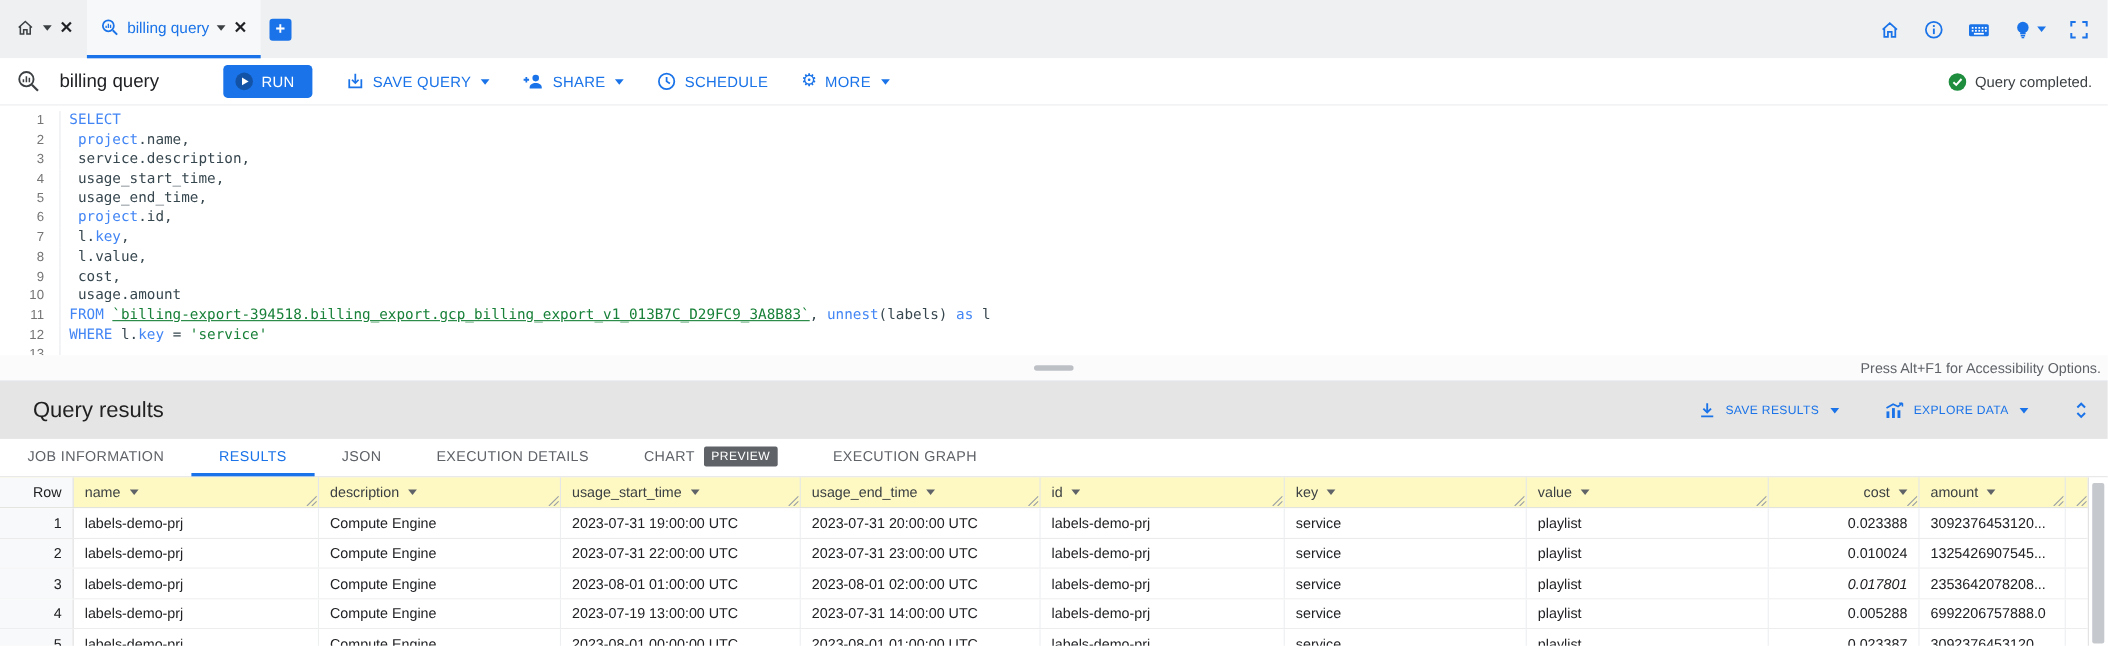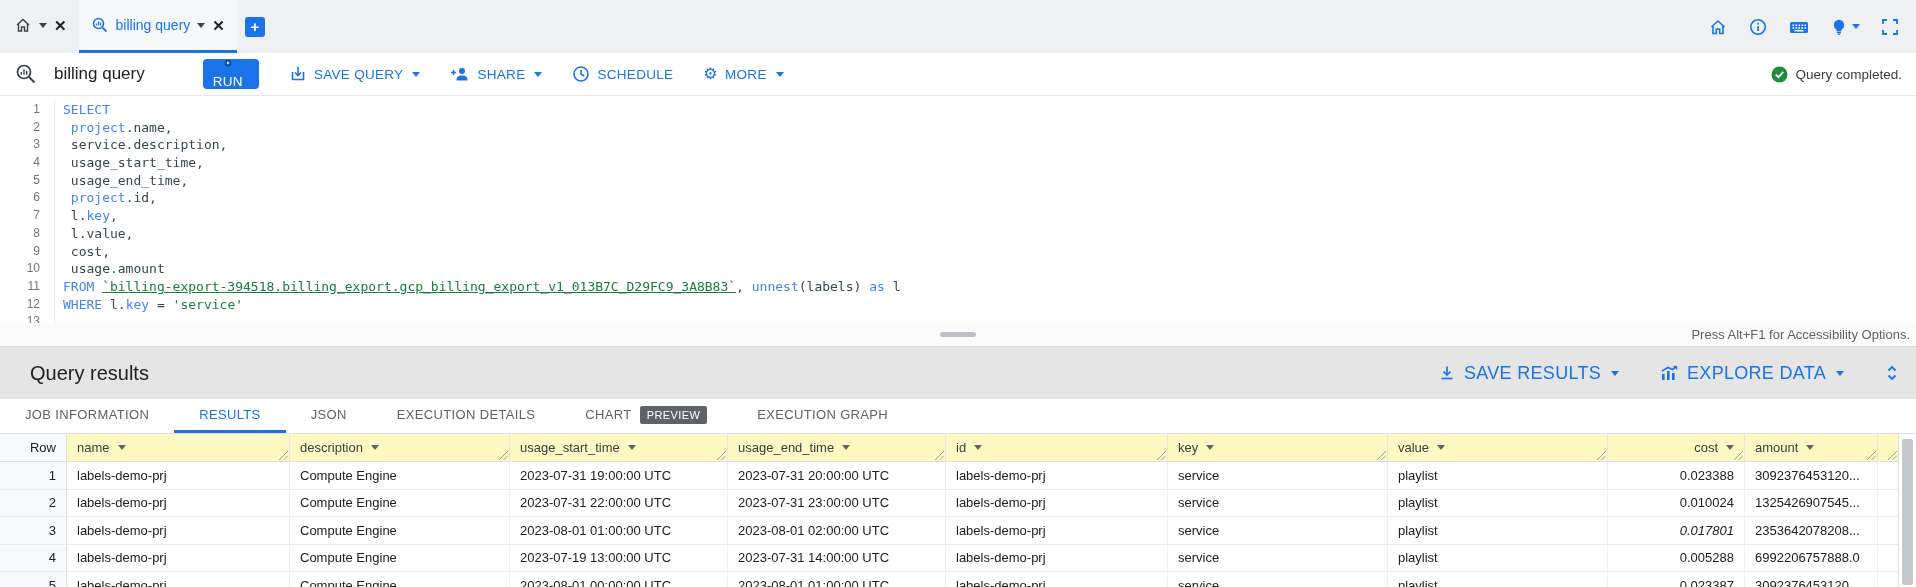--- a/index.html
+++ b/index.html
@@ -16,21 +16,21 @@
   .caret { width:0; height:0; border-left:4px solid transparent; border-right:4px solid transparent; border-top:5px solid #5f6368; display:inline-block; }
   .caret.dark { border-top-color:#3c4043; }
   .xclose { font-size:15px; color:#202124; font-weight:bold; line-height:1; cursor:pointer; }
   .newtab-btn { width:20px; height:20px; background:#1a73e8; color:#fff; border-radius:3px; font-size:15px; line-height:20px; text-align:center; align-self:center; margin-left:8px; font-weight:bold; }
   .tabbar-right { margin-left:auto; display:flex; align-items:center; gap:20px; padding-right:16px; }
   .tabbar-right .ticon { display:flex; align-items:center; gap:4px; }
 
   
   .toolbar { height:43px; border-bottom:1px solid #e6e8ea; display:flex; align-items:center; padding:0 14px; background:#fff; }
   .q-title { font-size:17px; color:#202124; margin-left:16px; }
-  .run-btn { margin-left:58px; background:#1a73e8; color:#fff; border:none; border-radius:4px; height:30px; padding:0 16px 0 10px; font-size:13.5px; font-weight:500; letter-spacing:.3px; display:flex; align-items:center; gap:7px; cursor:pointer;flex-direction:column; }
+  .run-btn { margin-left:58px; background:#1a73e8; color:#fff; border:none; border-radius:4px; height:30px; padding:0 16px 0 10px; font-size:13.5px; font-weight:500; letter-spacing:.3px; display:flex; align-items:center; gap:7px; cursor:pointer; }
   .tb-btn { display:flex; align-items:center; gap:7px; color:#1a73e8; font-size:13.5px; font-weight:500; letter-spacing:.3px; margin-left:30px; background:none; border:none; cursor:pointer; }
   .tb-btn .caret { border-top-color:#1a73e8; margin-left:2px; }
   .gear-glyph { font-size:16px; line-height:1; color:#1a73e8; }
   .status { margin-left:auto; display:flex; align-items:center; gap:7px; font-size:13.5px; color:#3c4043; }
 
   
   .editor { height:227px; overflow:hidden; padding-top:5px; background:#fff; }
   .code-line { display:flex; height:17.7px; line-height:17.7px; font-family:"DejaVu Sans Mono","Liberation Mono",monospace; font-size:13px; }
   .ln { width:54px; padding-right:14px; text-align:right; color:#757575; font-size:12px; font-family:"Liberation Sans",sans-serif; flex:none; }
   .code-text { border-left:1px solid #e8eaed; padding-left:8px; white-space:pre; }
@@ -41,21 +41,21 @@
 
   
   .statusbar { height:24px; border-bottom:1px solid #dadce0; position:relative; background:#fbfbfc; }
   .drag-handle { position:absolute; left:50%; top:9px; width:36px; height:5px; margin-left:-18px; background:#bdc1c6; border-radius:3px; }
   .a11y-hint { position:absolute; right:6px; top:4px; font-size:13px; color:#5f6368; }
 
   
   .results-header { height:52px; display:flex; align-items:center; padding:0 16px 0 30px; background:#e5e5e5; }
   .results-title { font-size:20px; color:#212121; }
   .rh-actions { margin-left:auto; display:flex; align-items:center; gap:40px; }
-  .rh-btn { display:flex; align-items:center; gap:8px; color:#1a73e8; font-size:18px; font-weight:500; letter-spacing:.3px; background:none; border:none; cursor:pointer; }
+  .rh-btn { display:flex; align-items:center; gap:8px; color:#1a73e8; font-size:11px; font-weight:500; letter-spacing:.3px; background:none; border:none; cursor:pointer; }
   .rh-btn .caret { border-top-color:#1a73e8; margin-left:2px; }
 
   
   .rtabs { height:35px; border-bottom:1px solid #e0e0e0; display:flex; align-items:stretch; }
   .rtab { display:flex; align-items:center; gap:8px; padding:0 25px; font-size:13px; font-weight:500; letter-spacing:.35px; color:#5f6368; border-bottom:3px solid transparent; cursor:pointer; }
   .rtab.active { color:#1a73e8; border-bottom-color:#1a73e8; }
   .rtab .badge { background:#5f6368; color:#fff; font-size:11px; letter-spacing:.4px; padding:3px 7px; border-radius:2px; font-weight:500; }
 
   
   .tablewrap { position:relative; height:153px; }

